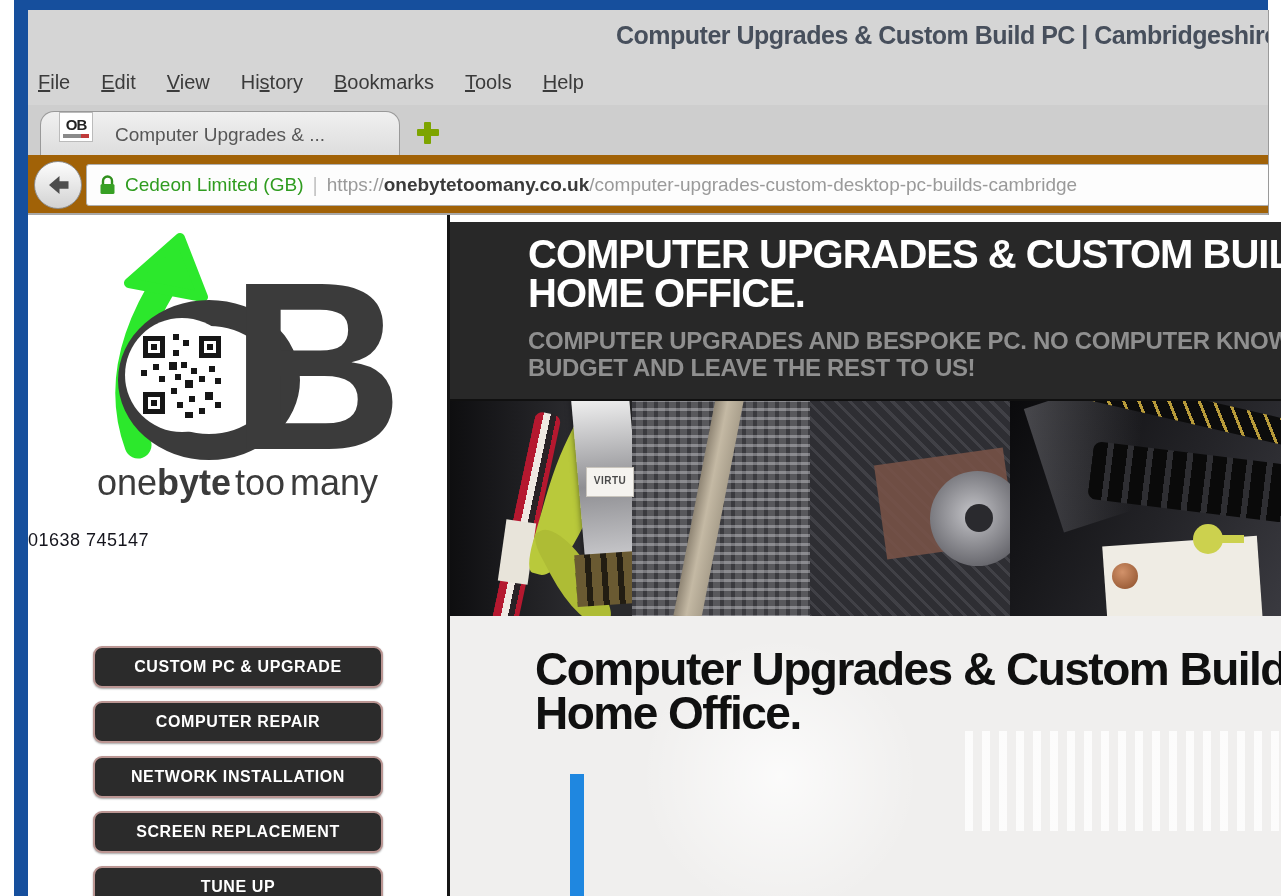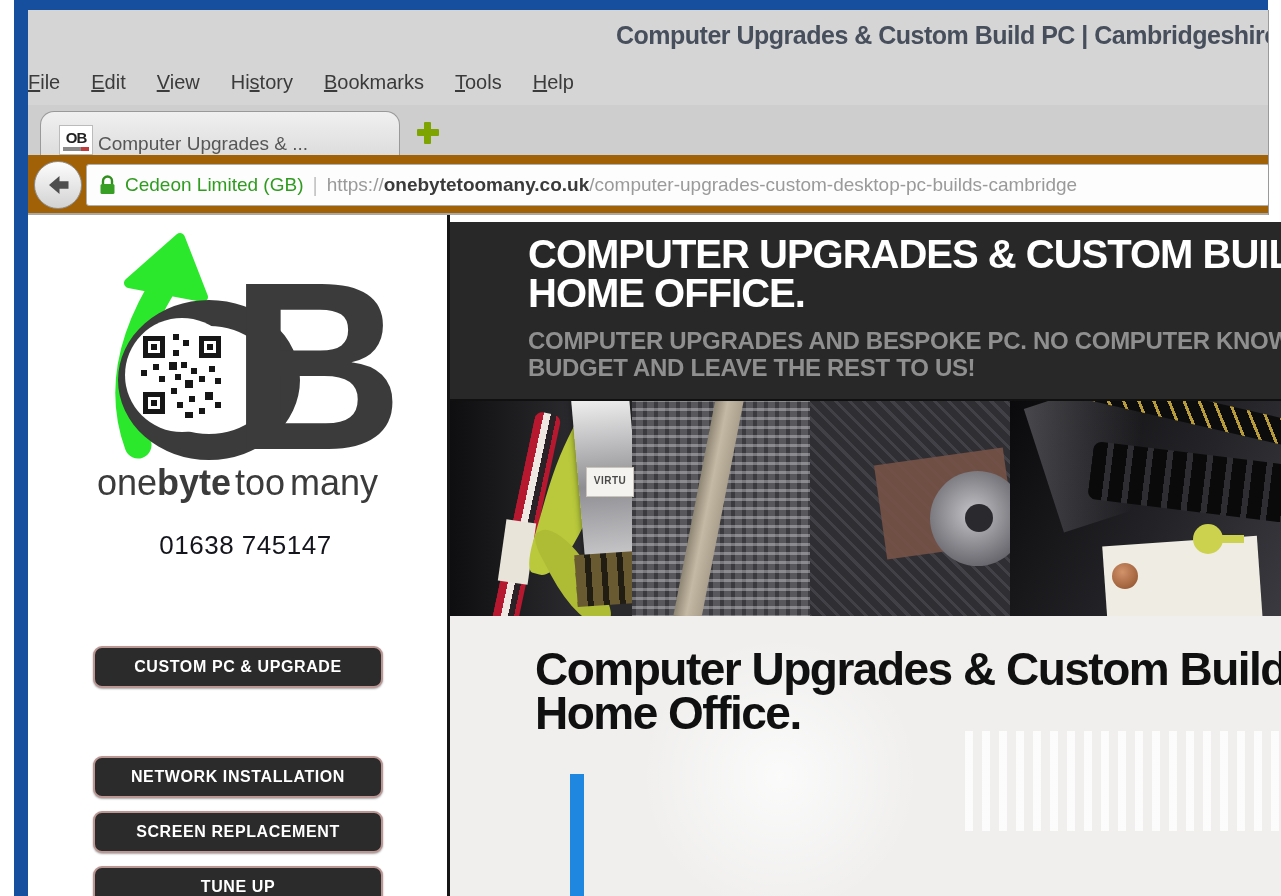--- a/index.html
+++ b/index.html
@@ -10,28 +10,28 @@
   .frame-top{position:absolute;left:14px;top:0;width:1254px;height:10px;background:#164f9d;}
   .frame-left{position:absolute;left:14px;top:0;width:14px;height:896px;background:#164f9d;}
 
   
   .chrome{position:absolute;left:28px;top:10px;width:1240px;height:205px;overflow:hidden;
           background:#d5d5d5;border-right:1px solid #9a9a9a;}
   .titlebar{position:absolute;left:0;top:0;width:100%;height:50px;background:#d5d5d5;}
   .window-title{position:absolute;left:588px;top:11px;white-space:nowrap;font-size:25px;
           font-weight:700;color:#474f5c;letter-spacing:-0.5px;}
   .menubar{position:absolute;left:0;top:50px;width:100%;height:45px;background:#d5d5d5;
-          display:flex;align-items:center;gap:31px;box-sizing:border-box;}
+          display:flex;align-items:center;gap:31px;padding-left:10px;box-sizing:border-box;}
   .menu-item{font-size:20px;color:#3b3b3b;cursor:default;}
   .menu-item .ak{text-decoration:underline;}
 
   .tabbar{position:absolute;left:0;top:95px;width:100%;height:50px;background:#cecece;}
   .tab{position:absolute;left:12px;top:6px;width:360px;height:44px;
        background:linear-gradient(#f0f0f0,#dddddd);border:1px solid #999999;border-bottom:none;
-       border-radius:14px 14px 0 0;display:flex;align-items:flex-end;padding-left:18px;box-sizing:border-box;gap:5px;}
+       border-radius:14px 14px 0 0;display:flex;align-items:flex-start;padding-left:18px;box-sizing:border-box;gap:22px;}
   .favicon{width:32px;height:28px;background:#ffffff;border:1px solid #bbb;display:flex;flex-direction:column;
        align-items:center;justify-content:center;flex:0 0 auto;}
   .favicon .fl{font-size:15px;font-weight:700;color:#222;line-height:15px;letter-spacing:-1px;}
   .favicon .fstrip{width:26px;height:4px;background:linear-gradient(90deg,#8a8a8a 0 70%,#c03b3b 70% 100%);margin-top:2px;}
   .tab-title{font-size:19px;color:#565656;white-space:nowrap;overflow:hidden;margin-top:12px;}
   .newtab{position:absolute;left:385px;top:12px;width:30px;height:30px;}
   .newtab .pb{position:absolute;left:4px;top:12px;width:22px;height:7px;background:#7da400;border-radius:1px;}
   .newtab .pb2{position:absolute;left:11px;top:5px;width:7px;height:22px;background:#7da400;border-radius:1px;}
 
   .navbar{position:absolute;left:0;top:145px;width:100%;height:60px;background:#a16207;
@@ -55,21 +55,21 @@
   .logo-ring{position:absolute;left:90px;top:85px;width:130px;height:108px;border:26px solid #3b3b3b;
           border-radius:50%;background:#fff;}
   .logo-qr{position:absolute;left:97px;top:103px;width:114px;height:114px;}
   .logo-b{position:absolute;left:202px;top:31px;font-size:240px;line-height:1;font-weight:700;
           color:#3b3b3b;font-family:"Liberation Sans",sans-serif;letter-spacing:-6px;}
   .logo-word{position:absolute;left:0;top:247px;width:100%;text-align:center;font-size:36px;
           color:#3b3b3b;letter-spacing:0;}
   .logo-word .w-byte{font-weight:700;}
   .logo-word .w-too{padding-left:4px;}
   .logo-word .w-many{padding-left:5px;}
-  .phone{position:absolute;left:8px;top:315px;width:100%;text-align:center;font-size:26px;
+  .phone{position:absolute;left:0;top:315px;width:100%;font-size:18px;
           color:#14141c;letter-spacing:0.5px;}
   .side-btn{position:absolute;left:65px;width:290px;height:42px;background:#2b2b2b;
           border:2px solid #bb9693;border-radius:9px;color:#ffffff;font-size:16px;font-weight:700;
           letter-spacing:0.6px;text-align:center;line-height:38px;box-sizing:border-box;
           box-shadow:0 1px 2px rgba(0,0,0,0.35);}
   .green-arrow{position:absolute;left:55px;top:15px;width:160px;height:230px;}
 
   
   .main{position:absolute;left:450px;top:215px;width:831px;height:681px;background:#ffffff;overflow:hidden;}
   .hero{position:absolute;left:0;top:7px;width:100%;height:177px;background:#282828;overflow:hidden;
@@ -233,20 +233,21 @@
             <rect x="90" y="84" width="6" height="6"></rect>
         </g>
       </svg>
       <div class="logo-b">B</div>
       <div class="logo-word"><span class="w-one">one</span><span class="w-byte">byte</span><span class="w-too">too</span><span class="w-many">many</span></div>
     </div>
 
     <div class="phone">01638 745147</div>
 
     <div class="side-btn" style="top:431px">CUSTOM PC &amp; UPGRADE</div>
+    <div class="side-btn" style="top:486px">COMPUTER REPAIR</div>
     <div class="side-btn" style="top:541px">NETWORK INSTALLATION</div>
     <div class="side-btn" style="top:596px">SCREEN REPLACEMENT</div>
     <div class="side-btn" style="top:651px">TUNE UP</div>
   </div>
 
   <div class="main">
 
     <div class="hero">
       <h1><span>COMPUTER UPGRADES &amp; CUSTOM BUILD PC</span><br><span>HOME OFFICE.</span></h1>
       <div class="sub"><span>COMPUTER UPGRADES AND BESPOKE PC. NO COMPUTER KNOWLEDGE</span><br><span>BUDGET AND LEAVE THE REST TO US!</span></div>

